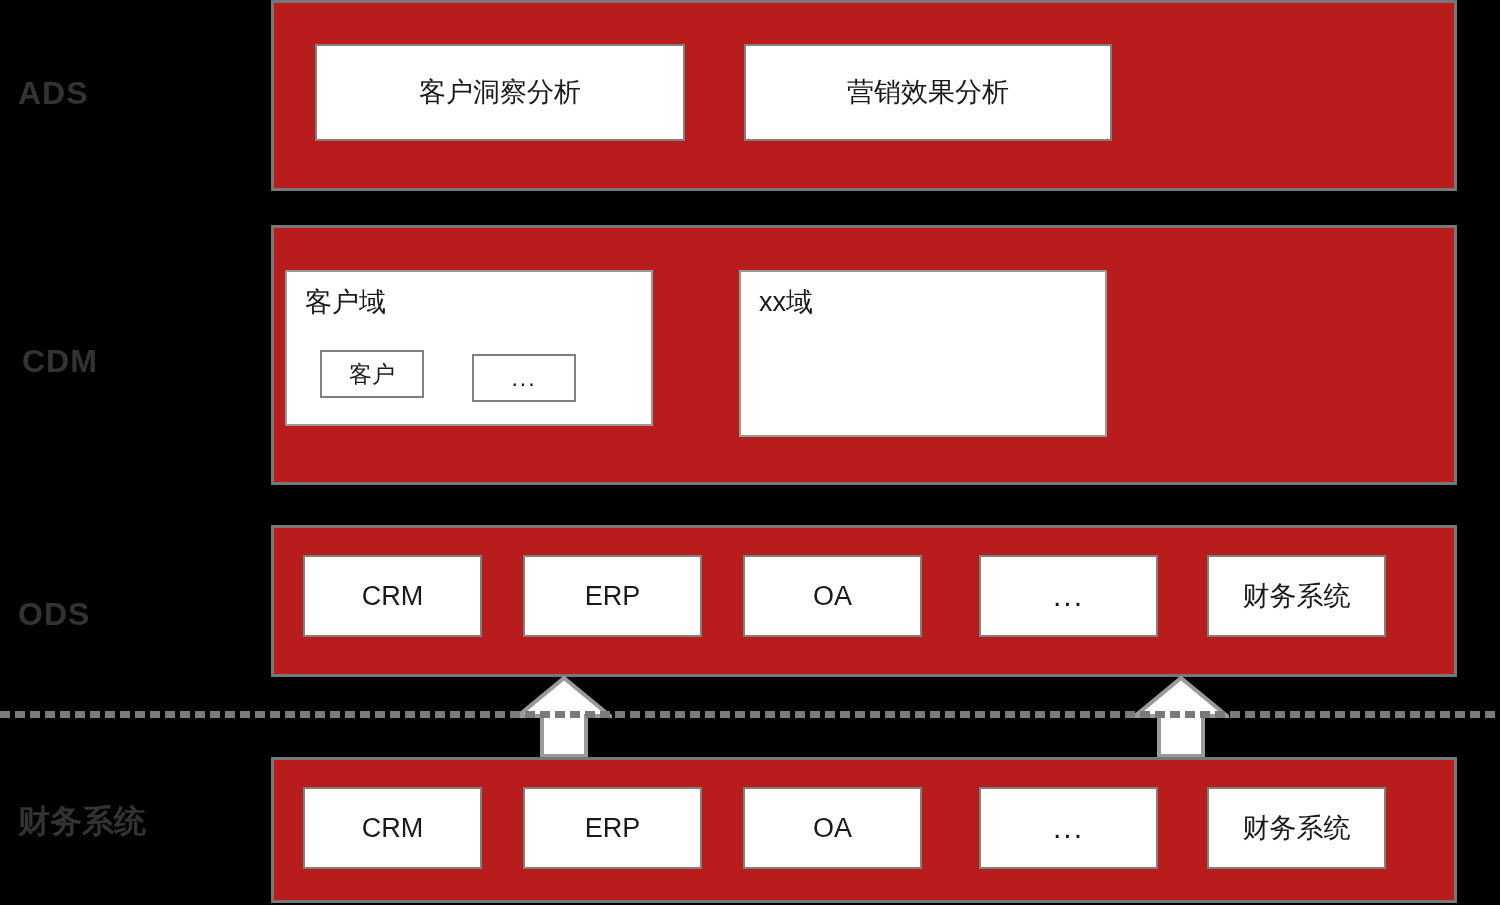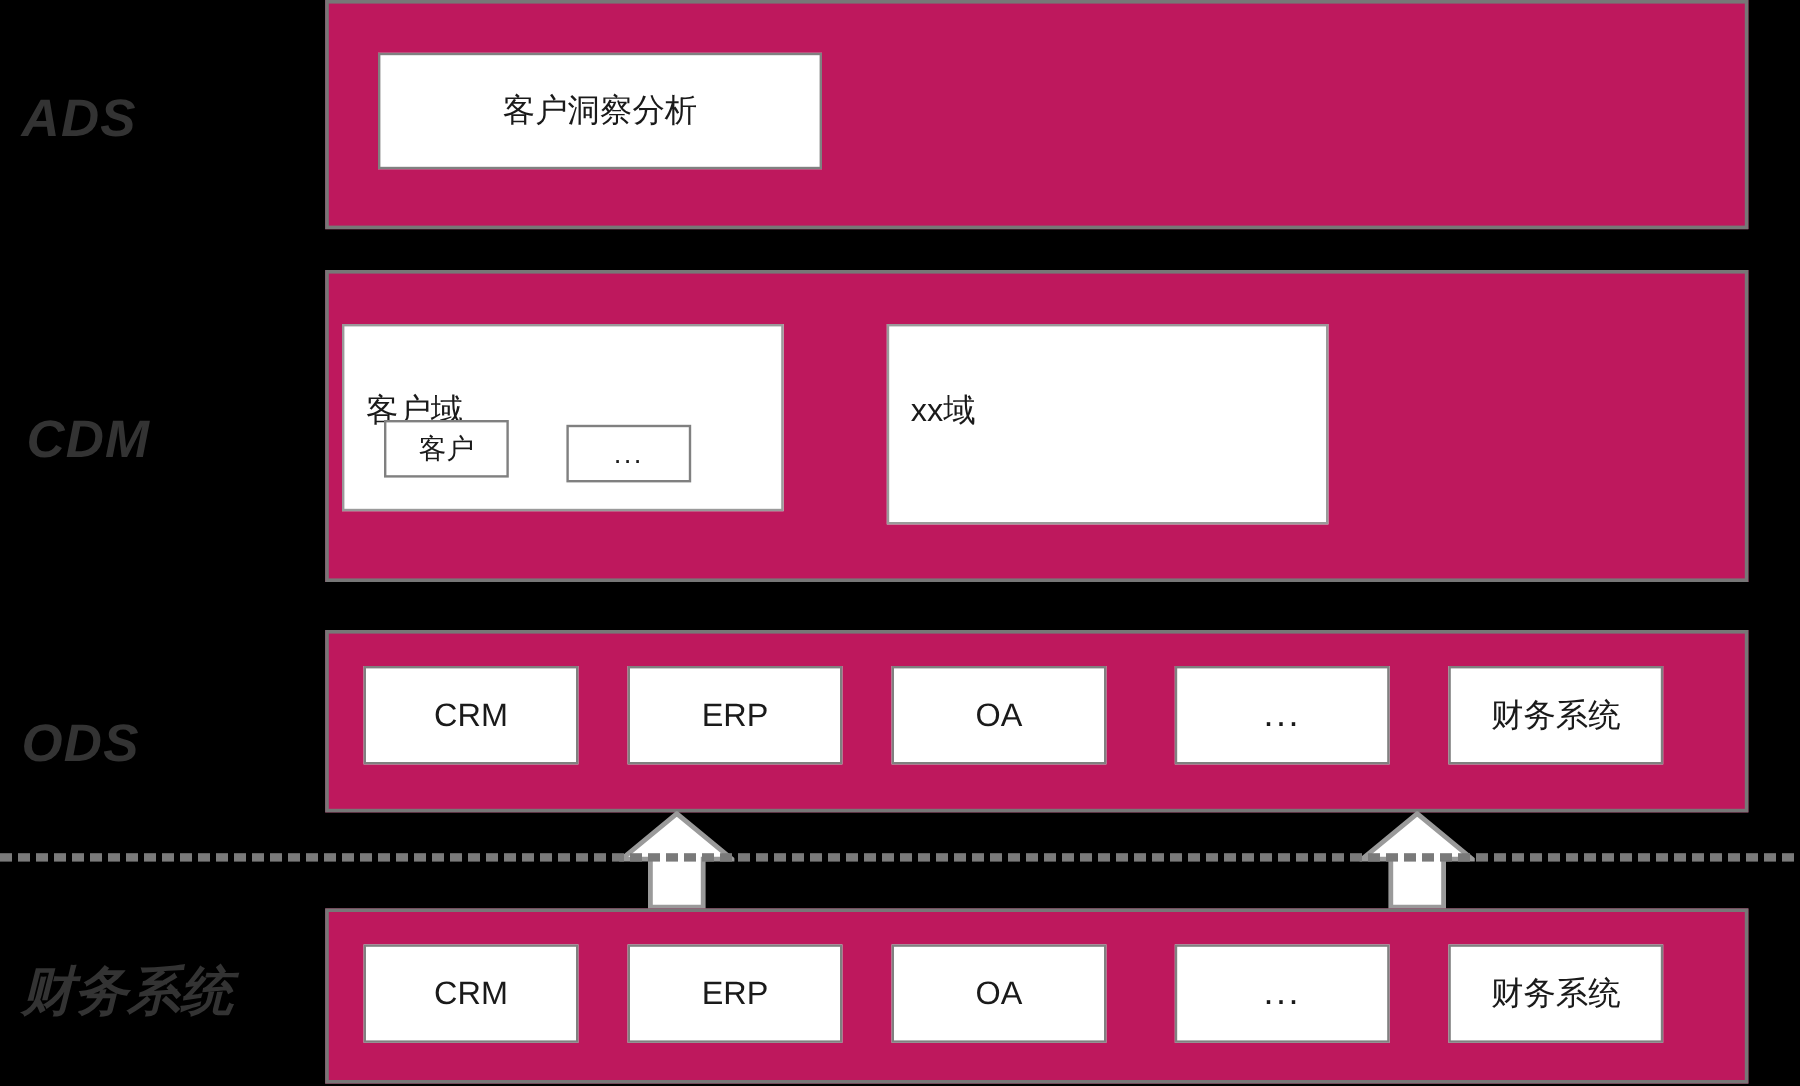--- a/index.html
+++ b/index.html
@@ -12,33 +12,32 @@
     height: 905px;
     position: relative;
     overflow: hidden;
     font-family: "Liberation Sans", "DejaVu Sans", sans-serif;
   }
 
   
   .tier-label {
     position: absolute;
     color: #333333;
-    font-size: 44px;
+    font-size: 32px;
     font-weight: bold;
     letter-spacing: 1px;
     line-height: 1;
     white-space: nowrap;
-    font-style: italic;
   }
   .tier-label.cjk { letter-spacing: 0px; }
 
   
   .panel {
     position: absolute;
-    background: #be185d;
+    background: #b91c1c;
     border: 3px solid #777777;
     box-sizing: border-box;
     left: 271px;
     width: 1186px;
   }
 
   
   .node {
     position: absolute;
     background: #ffffff;
@@ -62,21 +61,20 @@
     box-sizing: border-box;
   }
   .domain-title {
     position: absolute;
     left: 18px;
     top: 16px;
     font-size: 27px;
     color: #1a1a1a;
     line-height: 1.1;
     white-space: nowrap;
-    margin-top: 40px;
   }
   .domain-box .node { font-size: 23px; }
 
   
   .separator {
     position: absolute;
     left: 0;
     width: 1500px;
     height: 7px;
     background-image: repeating-linear-gradient(
@@ -98,20 +96,21 @@
 <div class="tier-label" style="left:18px; top:77px;">ADS</div>
 
 <div class="tier-label" style="left:22px; top:345px;">CDM</div>
 
 <div class="tier-label" style="left:18px; top:598px;">ODS</div>
 
 <div class="tier-label cjk" style="left:18px; top:805px;">财务系统</div>
 
 <div class="panel" style="top:0px; height:191px;">
   <div class="node" style="left:41px; top:41px; width:370px; height:97px;">客户洞察分析</div>
+  <div class="node" style="left:470px; top:41px; width:368px; height:97px;">营销效果分析</div>
 </div>
 
 <div class="panel" style="top:225px; height:260px;">
 
   <div class="domain-box" style="left:11px; top:42px; width:368px; height:156px;">
     <div class="domain-title">客户域</div>
     <div class="node" style="left:33px; top:78px; width:104px; height:48px;">客户</div>
     <div class="node dots" style="left:185px; top:82px; width:104px; height:48px;">...</div>
   </div>
 

